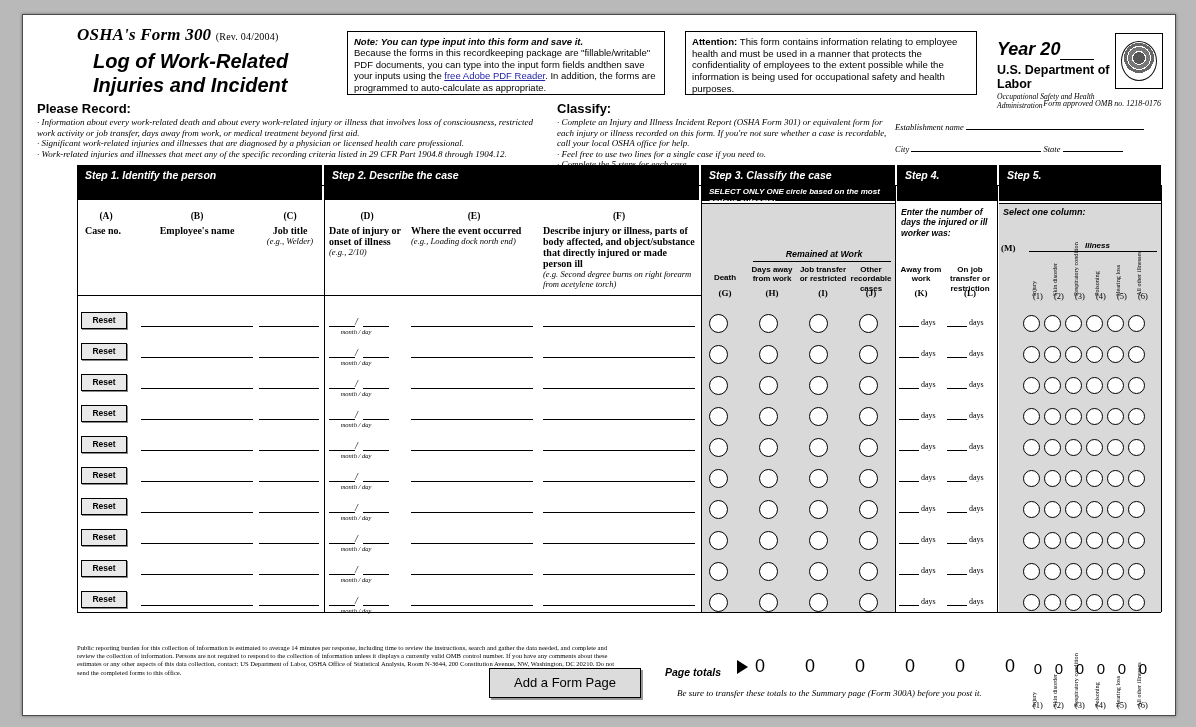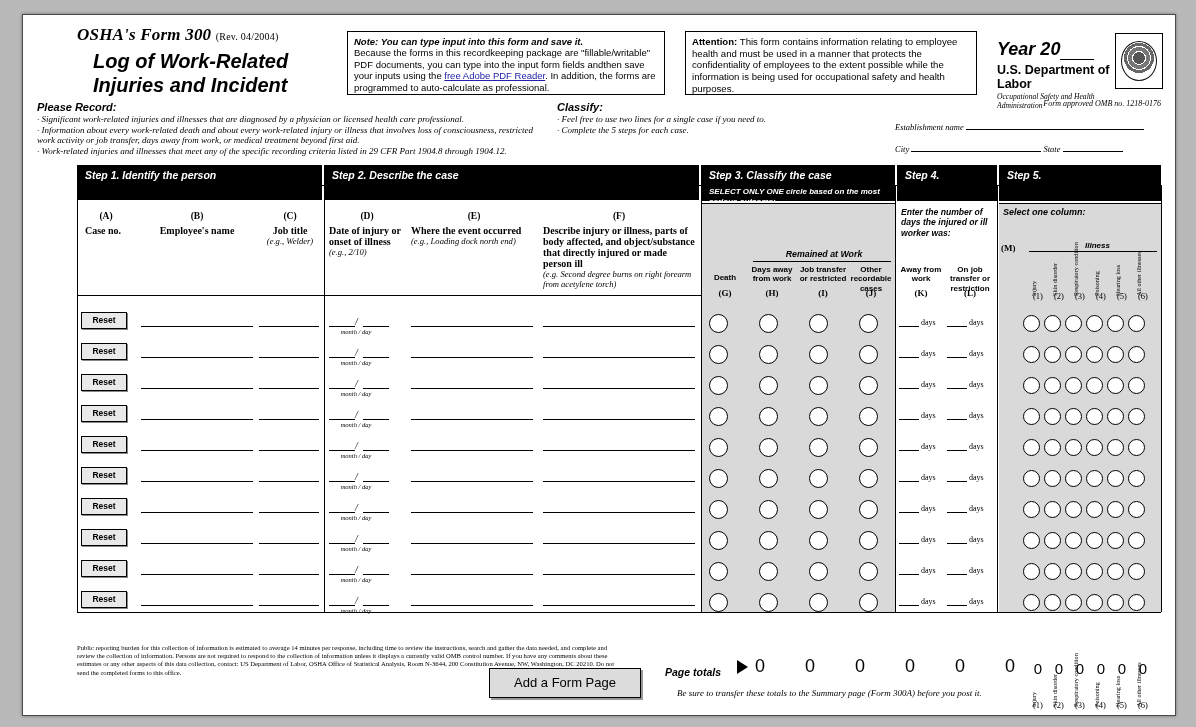--- a/index.html
+++ b/index.html
@@ -37,21 +37,21 @@
   .year{font-family:"Liberation Sans",sans-serif;font-style:italic;font-weight:bold;font-size:18px;}
   .year .ul{display:inline-block;width:34px;border-bottom:1.5px solid #000;height:16px;vertical-align:bottom;}
   .dol{font-family:"Liberation Sans",sans-serif;font-weight:bold;font-size:12.5px;margin-top:3px;}
   .osha-sub{font-family:"Liberation Serif",serif;font-style:italic;font-size:7.6px;margin-top:1px;}
   .seal{position:absolute;left:1078px;top:8px;width:46px;height:54px;border:1px solid #000;display:flex;align-items:center;justify-content:center;}
   .seal .circ{width:34px;height:38px;border-radius:50%;border:1.5px solid #111;background:
      radial-gradient(circle at 50% 42%, #555 0 6px, #fff 6px 7px, #777 7px 11px, #fff 11px 12px, #666 12px 15px, #fff 15px 100%);}
 
   
   .pr{position:relative;margin-top:4px;height:62px;font-family:"Liberation Serif",serif;}
-  .pr .ttl{font-family:"Liberation Sans",sans-serif;font-weight:bold;font-style:italic;font-size:11px;}
+  .pr .ttl{font-family:"Liberation Sans",sans-serif;font-weight:bold;font-size:13px;}
   .pr ul{margin:1px 0 0 0;padding:0;list-style:none;}
   .pr li{font-style:italic;font-size:9px;line-height:10.6px;}
   .pr li:before{content:"\00B7\00A0";}
   .col1{position:absolute;left:0;top:0;width:500px;}
   .col2{position:absolute;left:520px;top:0;width:330px;}
   .omb{position:absolute;right:0;top:-2px;font-size:8px;font-style:italic;}
   .estab{position:absolute;left:858px;top:18px;width:266px;font-size:8.5px;font-style:italic;}
   .estab .line{display:inline-block;border-bottom:1px solid #000;height:10px;}
   .estab .row{margin-bottom:9px;}
 
@@ -115,49 +115,50 @@
 <div class="inner">
 
   <div class="hdr">
     <div class="hdr-title">
       <div class="t1"><span>OSHA's Form 300</span> <span class="rev">(Rev. 04/2004)</span></div>
       <div class="t2"><span>Log of Work-Related</span><br><span>Injuries and Incident</span></div>
     </div>
 
     <div class="note-box">
       <div class="nb-t">Note: You can type input into this form and save it.</div>
-      <p><span>Because the forms in this recordkeeping package are "fillable/writable" PDF documents, you can type into the input form fields and</span><span>then save your inputs using the </span><a href="#" class="lnk">free Adobe PDF Reader</a><span>. In addition, the forms are programmed to auto-calculate as professional.</span></p>
+      <p><span>Because the forms in this recordkeeping package are "fillable/writable" PDF documents, you can type into the input form fields and</span><span>then save your inputs using the </span><a href="#" class="lnk">free Adobe PDF Reader</a><span>. In addition, the forms are programmed to auto-calculate as appropriate.</span></p>
     </div>
 
     <div class="att-box">
       <p><b>Attention:</b> <span>This form contains information relating to employee health and must be used in a manner that protects the confidentiality of employees to the extent possible while the information is being used for occupational safety and health purposes.</span></p>
     </div>
 
     <div class="yearbox">
       <div class="year"><span>Year 20</span><span class="ul"></span></div>
       <div class="dol">U.S. Department of Labor</div>
       <div class="osha-sub">Occupational Safety and Health Administration</div>
     </div>
     <div class="seal">
           <div class="circ"></div>
         </div>
   </div>
 
   <div class="pr">
     <div class="col1">
       <div class="ttl">Please Record:</div>
       <ul>
+        <li>Information about every work-related death and about every work-related injury or illness that involves loss of consciousness, restricted work activity or job transfer, days away from work, or medical treatment beyond first aid.</li>
         <li>Significant work-related injuries and illnesses that are diagnosed by a physician or licensed health care professional.</li>
-        <li>Information about every work-related death and about every work-related injury or illness that involves loss of consciousness, restricted work activity or job transfer, days away from work, or medical treatment beyond first aid.</li>
         <li>Work-related injuries and illnesses that meet any of the specific recording criteria listed in 29 CFR Part 1904.8 through 1904.12.</li>
       </ul>
     </div>
     <div class="col2">
       <div class="ttl">Classify:</div>
       <ul>
+        <li>Complete an Injury and Illness Incident Report (OSHA Form 301) or equivalent form for each injury or illness recorded on this form. If you're not sure whether a case is recordable, call your local OSHA office for help.</li>
         <li>Feel free to use two lines for a single case if you need to.</li>
         <li>Complete the 5 steps for each case.</li>
       </ul>
     </div>
     <div class="omb">Form approved OMB no. 1218-0176</div>
     <div class="estab">
       <div class="row"><span>Establishment name</span> <span class="line" style="width:178px"></span></div>
       <div class="row"><span>City</span> <span class="line" style="width:130px"></span>
         <span>State</span> <span class="line" style="width:60px"></span></div>
     </div>

